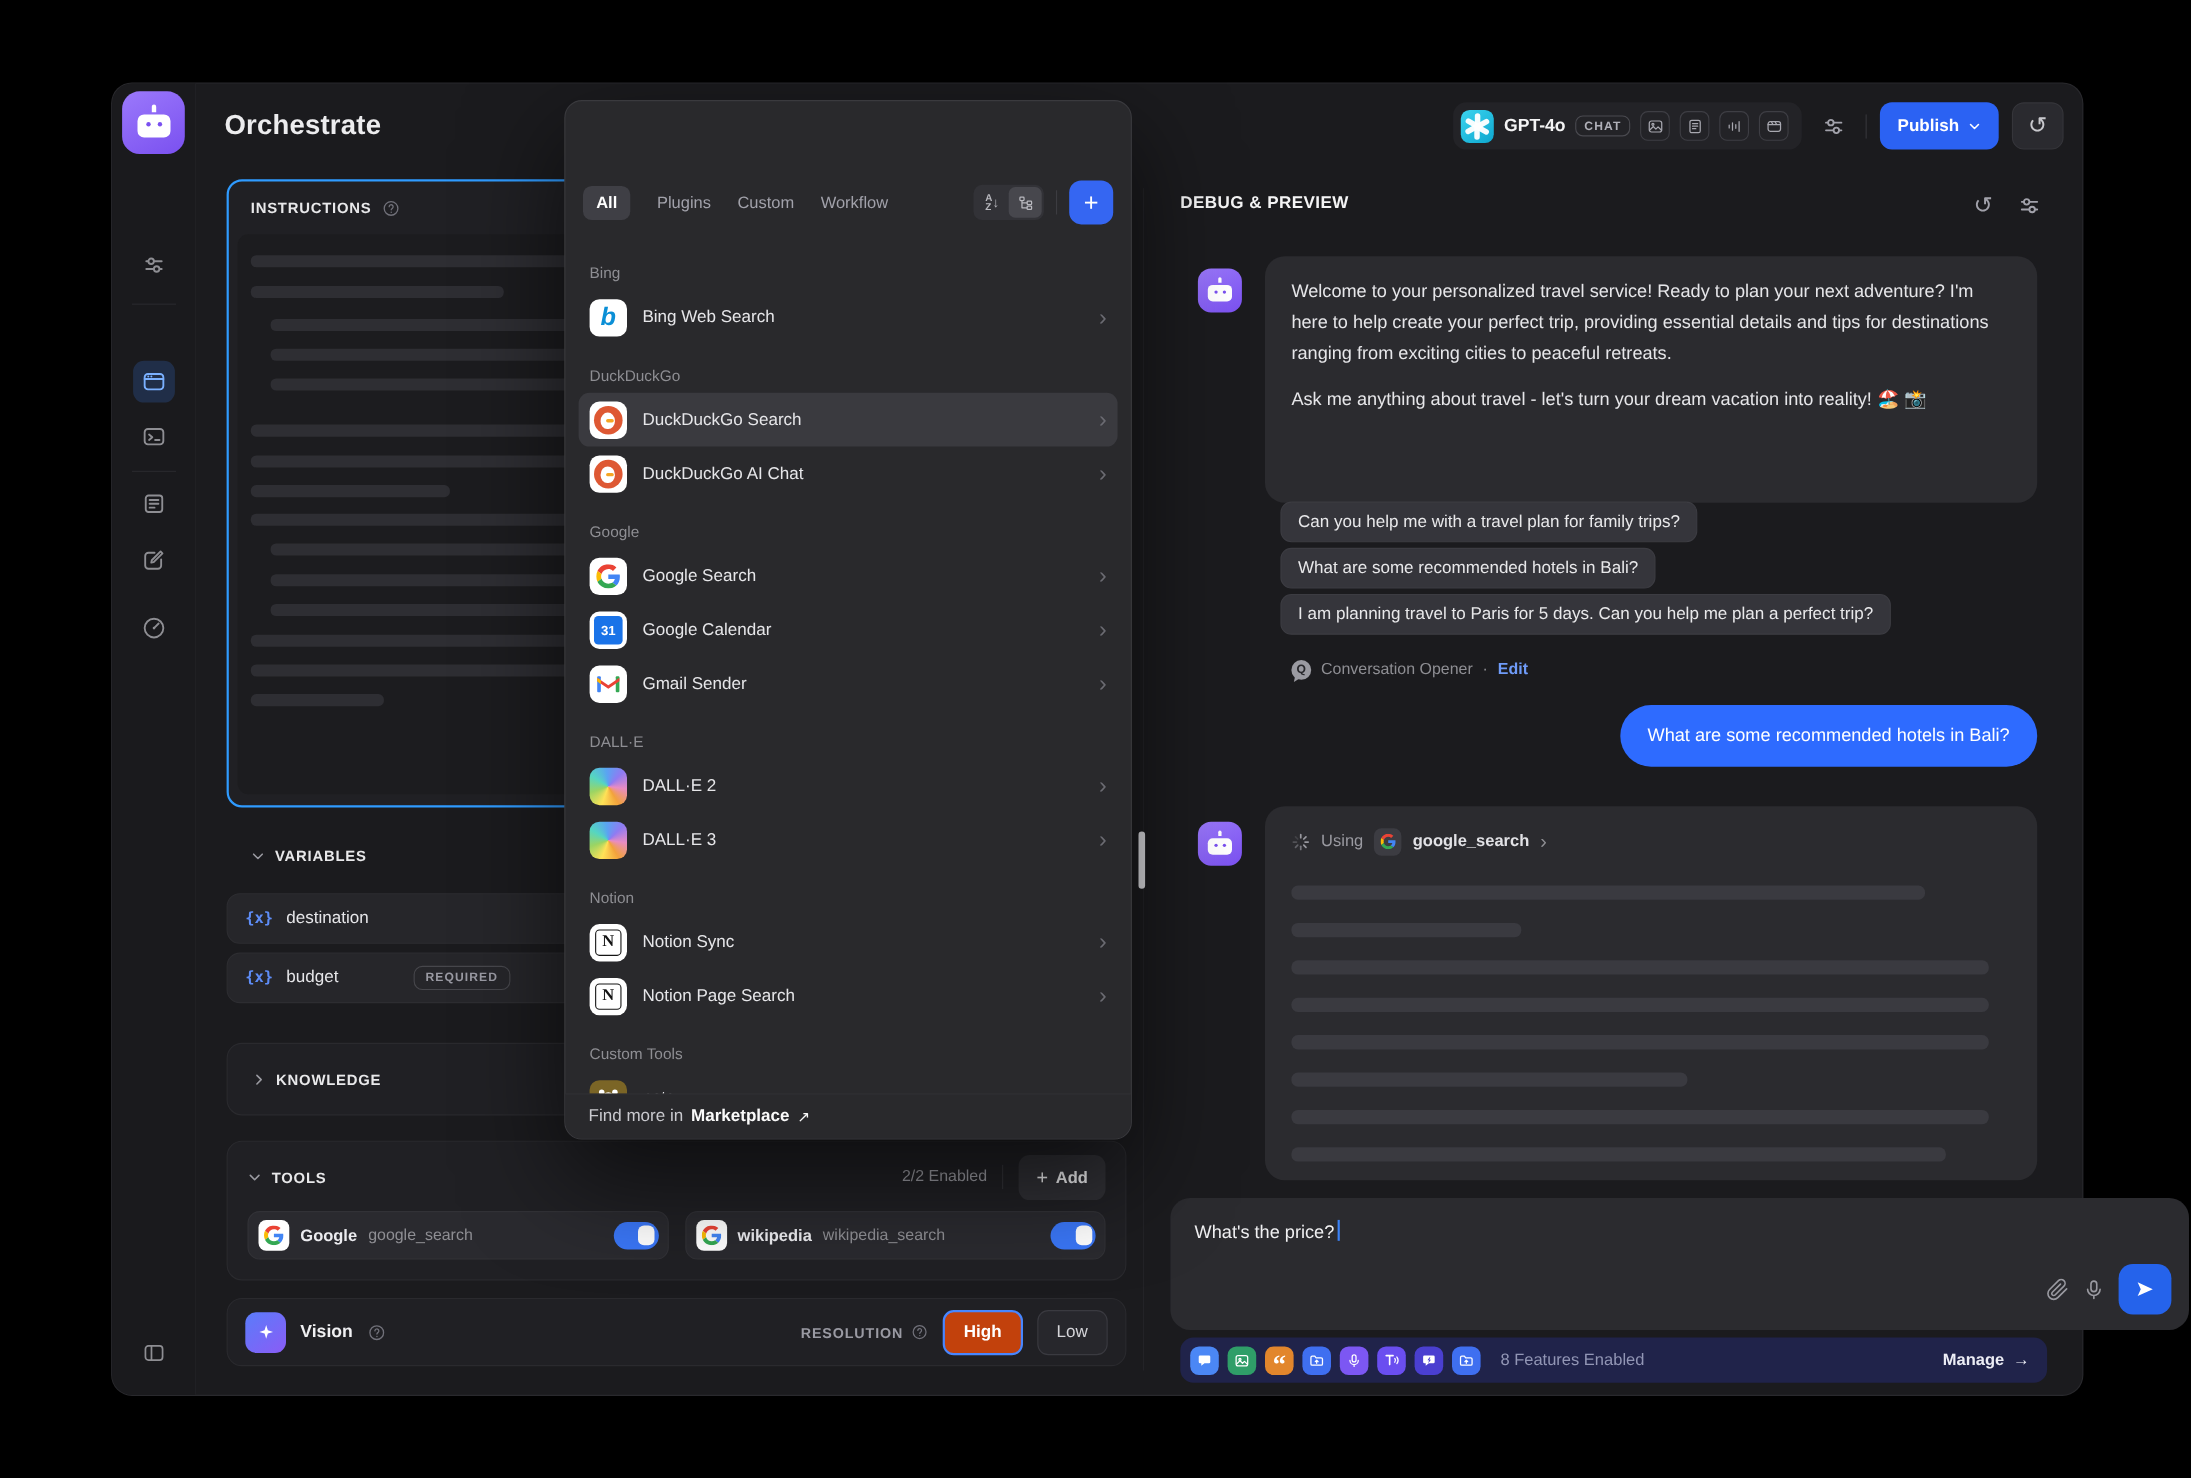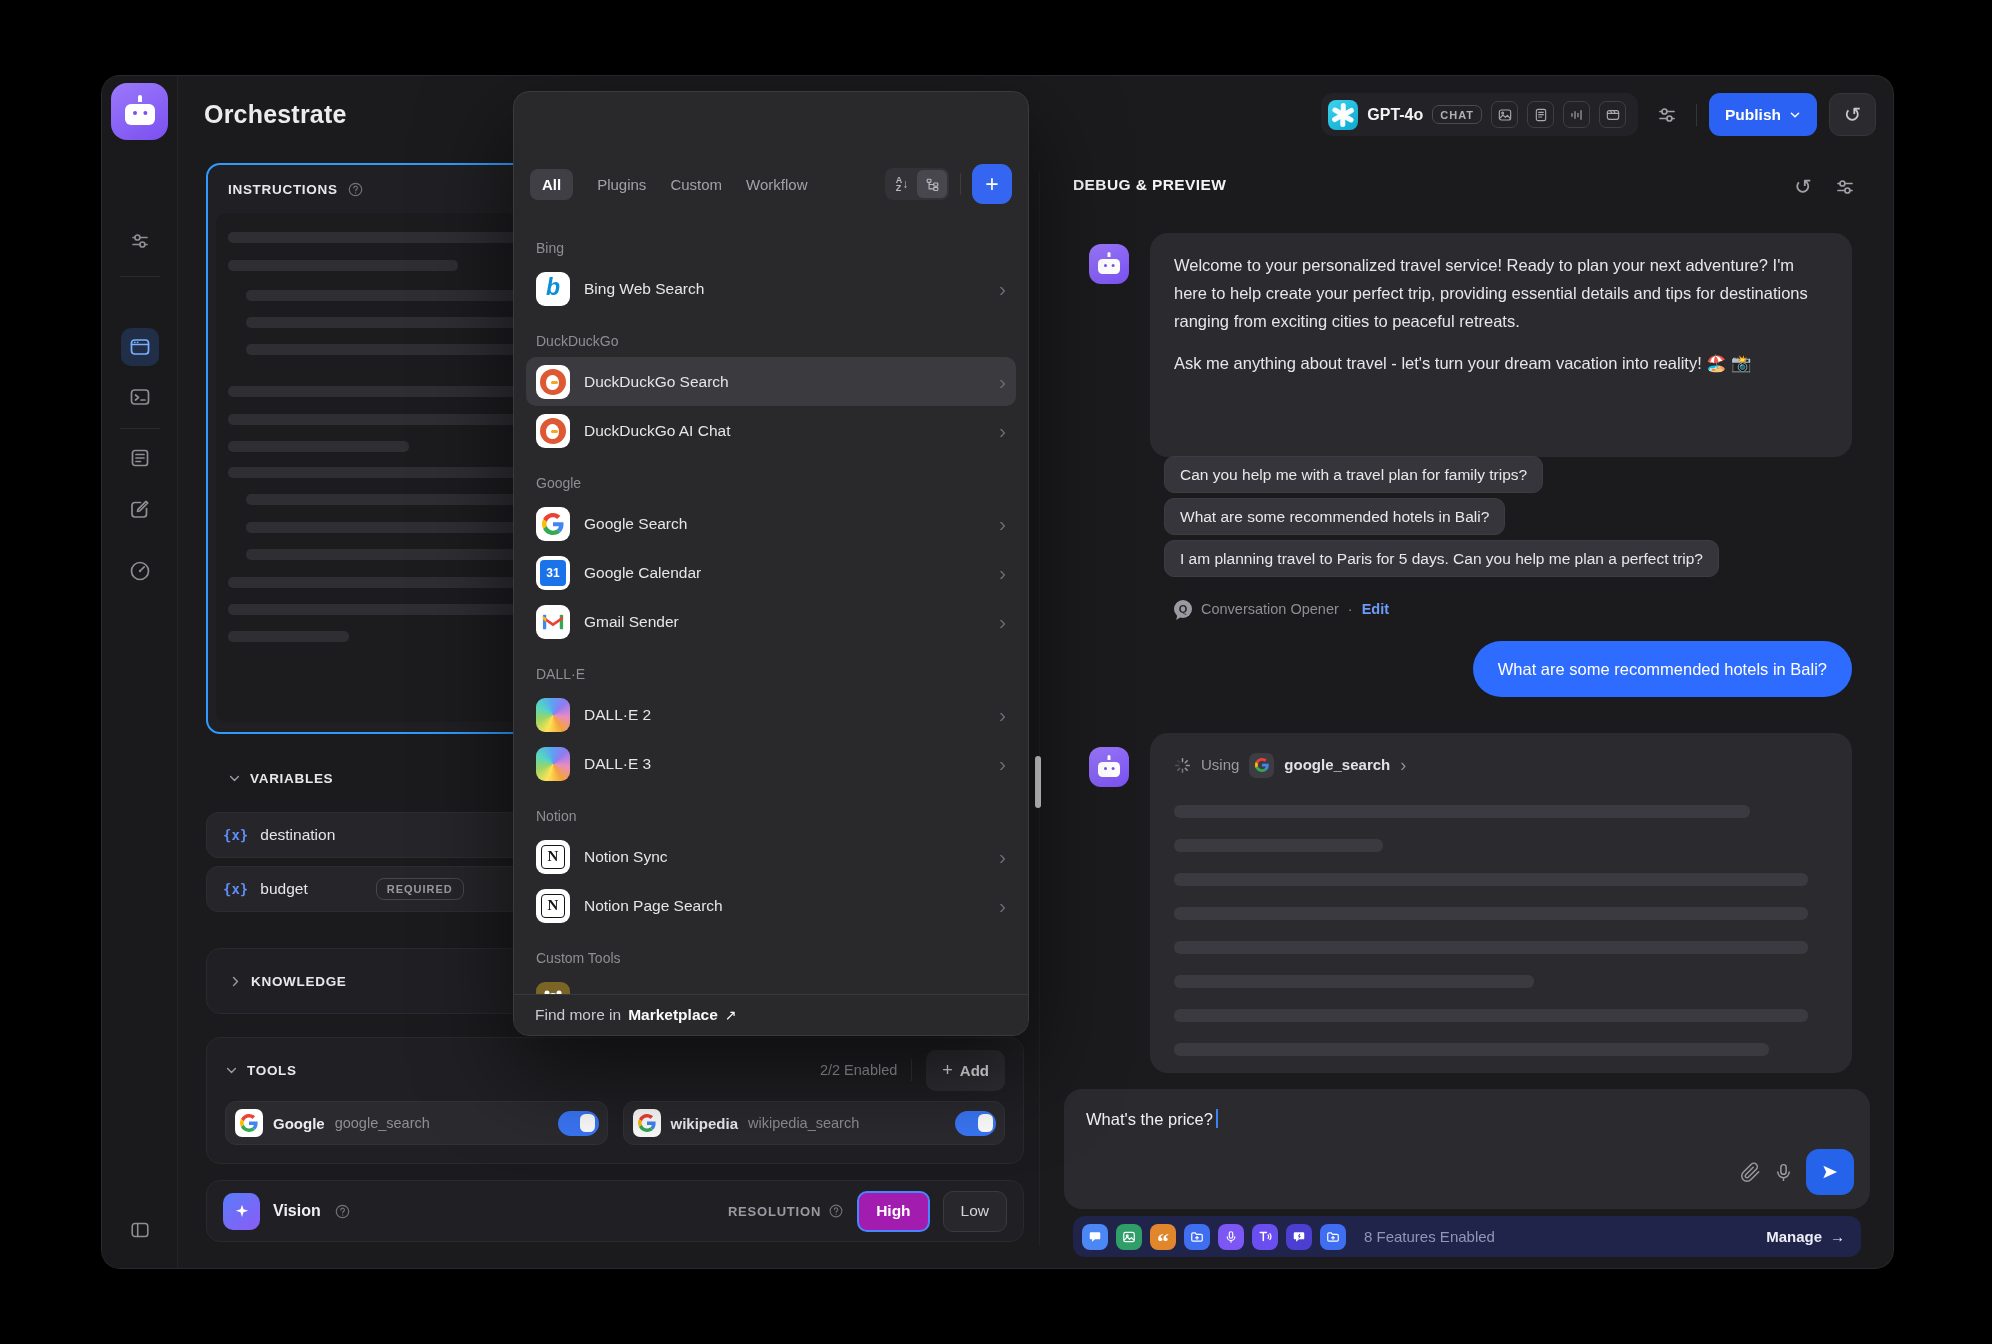--- a/index.html
+++ b/index.html
@@ -65,21 +65,21 @@
   .sq-icon{width:28px;height:28px;border-radius:7px;background:#fff;display:grid;place-items:center;flex:none}
   .provider{font-size:15px;font-weight:600;color:#ececf0}
   .tool-id{font-size:14.5px;color:#8e8e93}
   .toggle{margin-left:auto;width:41px;height:25px;border-radius:13px;background:#3a76f6;position:relative;cursor:pointer;flex:none}
   .toggle i{position:absolute;right:3.5px;top:3.5px;width:15px;height:18px;border-radius:5.5px;background:#fff}
   .vision-row{display:flex;align-items:center;gap:13px;height:100%;padding:0 16px}
   .vision-ic{width:37px;height:37px;border-radius:10px;background:linear-gradient(140deg,#5a7cfa,#8a5cf6);display:grid;place-items:center}
   .vision-title{font-size:16px;font-weight:700;color:#f0f0f2}
   .res-label{margin-left:auto;display:flex;align-items:center;gap:7px;font-size:13px;font-weight:700;letter-spacing:.8px;color:#9a9aa3}
   .res-btn{height:41px;border-radius:10px;font-size:15.5px;font-family:inherit;cursor:pointer;padding:0 17px}
-  .res-btn.hi{border:2px solid #4786ff;background:#a21caf;color:#fff;font-weight:600}
+  .res-btn.hi{border:2px solid #4786ff;background:#c2410c;color:#fff;font-weight:600}
   .res-btn.lo{border:1px solid #3a3a40;background:#27272c;color:#d4d4d8}
   
   .col-line{position:absolute;left:861px;top:95px;height:1075px;width:1px;background:#232327}
   .col-pill{position:absolute;left:857px;top:680px;width:6px;height:52px;border-radius:3px;background:#dcdce0;cursor:col-resize}
   
   .debug-title{position:absolute;left:895px;top:100px;font-size:15.5px;font-weight:800;letter-spacing:.4px;color:#f4f4f5}
   .bot-av{position:absolute;width:40px;height:40px;border-radius:12px;background:linear-gradient(150deg,#9b79fb,#7a50f0);display:grid;place-items:center}
   .msg-card{position:absolute;background:var(--card);border-radius:18px;padding:18px 24px;font-size:16.5px;line-height:28px;color:#e6e6e9}
   .chip{position:absolute;height:37px;line-height:35px;background:#35353b;border:1px solid #3c3c42;border-radius:10px;padding:0 15px;font-size:15.5px;color:#e8e8ea;white-space:nowrap;cursor:pointer}
   .opener-row{position:absolute;display:flex;align-items:center;gap:9px;font-size:14.5px;color:#8e8e93}
@@ -87,21 +87,21 @@
   .opener-ic::after{content:"";position:absolute;left:3px;bottom:-3px;border:4px solid transparent;border-top-color:#9a9aa1;border-left-color:#9a9aa1;transform:rotate(12deg)}
   .edit-link{color:#6f9bf8;font-weight:600;cursor:pointer}
   .user-bubble{position:absolute;right:41px;top:565px;height:56px;line-height:56px;background:var(--blue);border-radius:28px;padding:0 25px;font-size:16.5px;color:#fff;white-space:nowrap}
   .tool-status{display:flex;align-items:center;gap:10px;font-size:15px;color:#9a9aa1}
   .g-chip{width:25px;height:25px;border-radius:7px;background:#3c3c42;display:grid;place-items:center}
   .tool-name{color:#e2e2e6;font-weight:600;font-size:15px}
   .sk2{height:13px;border-radius:6px;background:#3a3a40;margin-top:21px}
   .spin{animation:rot 1.1s steps(8) infinite}
   @keyframes rot{to{transform:rotate(360deg)}}
   
-  .input-card{position:absolute;left:886px;top:1013px;width:806px;height:120px;background:#2b2b2f;border-radius:18px;padding:20px 22px;font-size:16.5px;color:#f0f0f2}
+  .input-card{position:absolute;left:886px;top:1013px;width:926px;height:120px;background:#2b2b2f;border-radius:18px;padding:20px 22px;font-size:16.5px;color:#f0f0f2}
   .cursor{display:inline-block;width:2px;height:19px;background:#3b82f6;vertical-align:-3px;margin-left:3px;animation:blink 1.1s step-end infinite}
   @keyframes blink{50%{opacity:0}}
   .input-actions{position:absolute;right:16px;bottom:14px;display:flex;align-items:center;gap:12px;color:#9a9aa1}
   .send-btn{width:48px;height:46px;border:none;border-radius:13px;background:#2563eb;display:grid;place-items:center;cursor:pointer}
   
   .features{position:absolute;left:895px;top:1140px;width:788px;height:41px;background:#20234a;border-radius:12px;display:flex;align-items:center;gap:8px;padding:0 16px 0 9px}
   .feat{width:26px;height:26px;border-radius:8px;display:grid;place-items:center;color:#fff;flex:none;cursor:pointer}
   .feat-label{margin-left:10px;font-size:15px;color:#9296b5}
   .manage{margin-left:auto;display:flex;align-items:center;gap:8px;font-size:15px;font-weight:600;color:#ecedf5;cursor:pointer}
   

